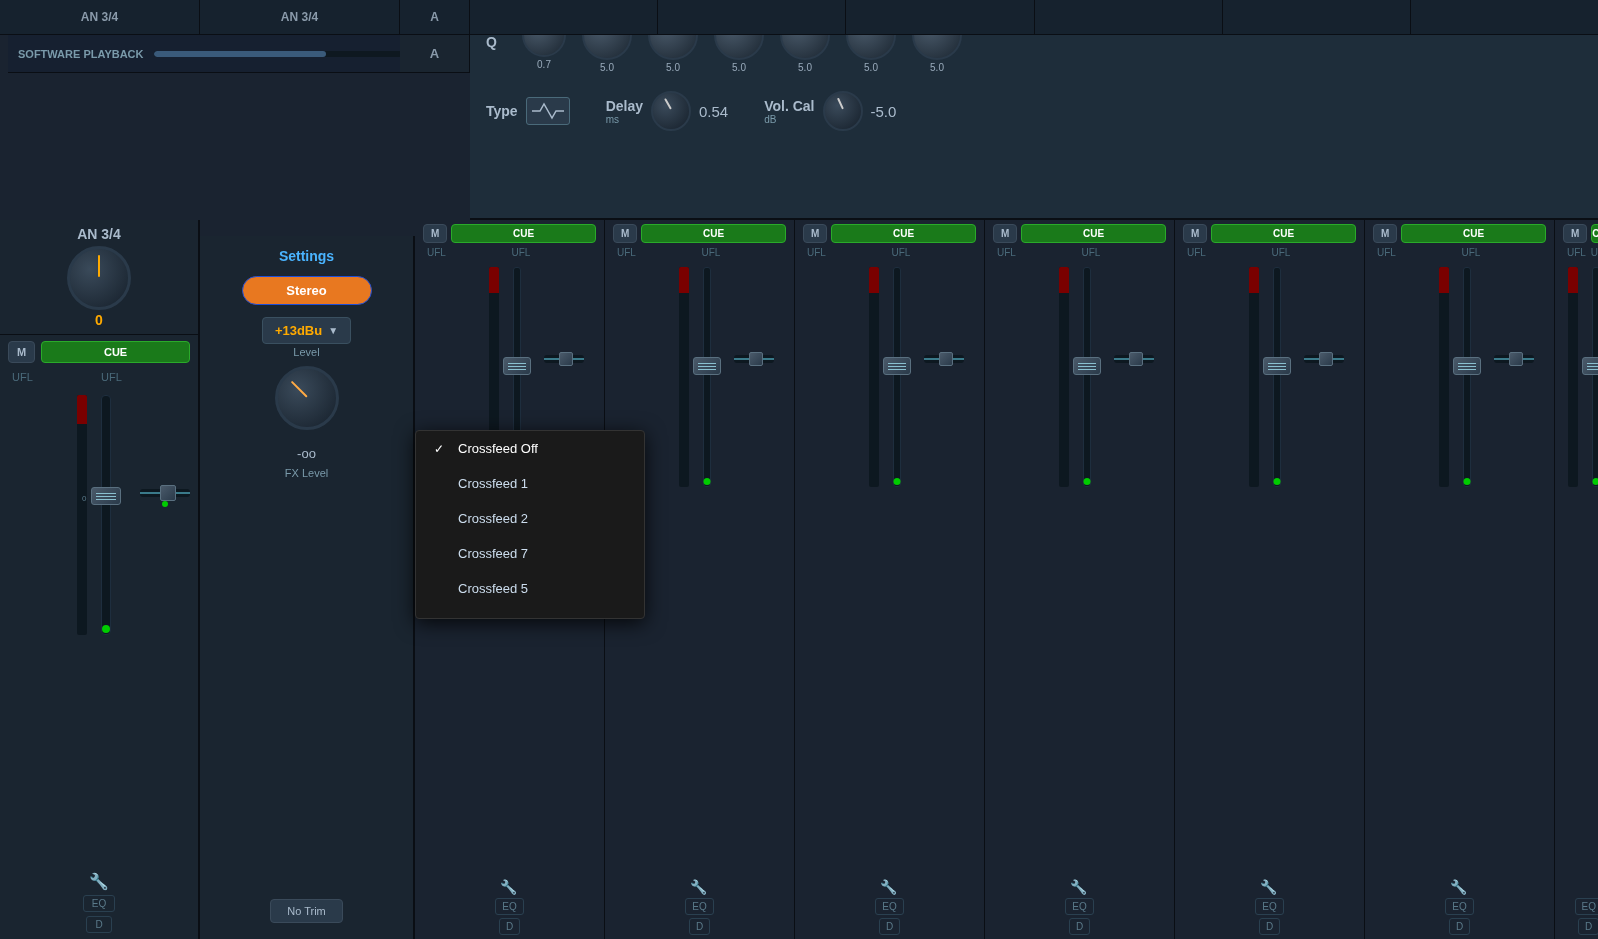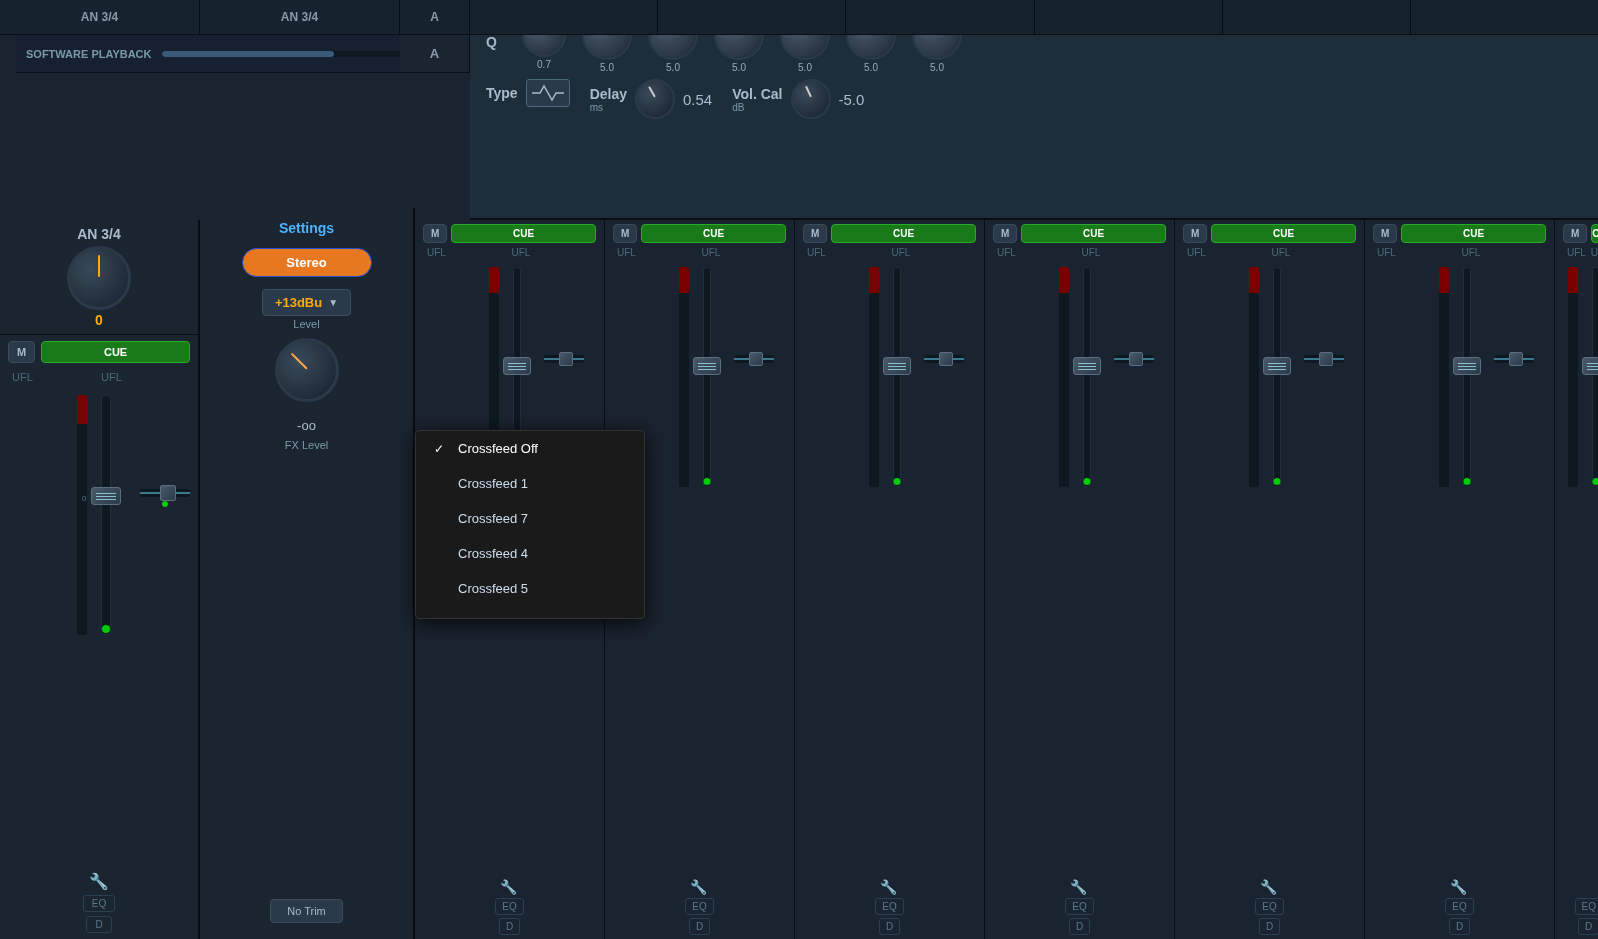--- a/index.html
+++ b/index.html
@@ -29,21 +29,21 @@
   <div style="flex:1;display:flex;">
     <div style="flex:1;display:flex;align-items:center;justify-content:center;color:#8a9aaa;font-size:12px;font-weight:bold;border-right:1px solid #0a0e14;"></div>
     <div style="flex:1;display:flex;align-items:center;justify-content:center;color:#8a9aaa;font-size:12px;font-weight:bold;border-right:1px solid #0a0e14;"></div>
     <div style="flex:1;display:flex;align-items:center;justify-content:center;color:#8a9aaa;font-size:12px;font-weight:bold;border-right:1px solid #0a0e14;"></div>
     <div style="flex:1;display:flex;align-items:center;justify-content:center;color:#8a9aaa;font-size:12px;font-weight:bold;border-right:1px solid #0a0e14;"></div>
     <div style="flex:1;display:flex;align-items:center;justify-content:center;color:#8a9aaa;font-size:12px;font-weight:bold;border-right:1px solid #0a0e14;"></div>
     <div style="flex:1;display:flex;align-items:center;justify-content:center;color:#8a9aaa;font-size:12px;font-weight:bold;"></div>
   </div>
 </div>
 
-<div style="position:absolute;top:35px;left:16px;width:470px;height:38px;background:#162030;display:flex;align-items:center;padding:0 10px;border-bottom:1px solid #0a0e14;border-right:1px solid #0a0e14;">
+<div style="position:absolute;top:35px;left:8px;width:470px;height:38px;background:#162030;display:flex;align-items:center;padding:0 10px;border-bottom:1px solid #0a0e14;border-right:1px solid #0a0e14;">
   <span style="color:#7a9aaa;font-size:11px;font-weight:bold;margin-right:10px;">SOFTWARE PLAYBACK</span>
   <div style="flex:1;height:6px;background:#0e1820;border-radius:3px;overflow:hidden;">
     <div style="width:55%;height:100%;background:#3a5a7a;border-radius:3px;"></div>
   </div>
 </div>
 
 <div style="position:absolute;top:35px;left:400px;width:70px;height:38px;background:#1a2530;border-right:1px solid #0a0e14;border-bottom:1px solid #0a0e14;display:flex;align-items:center;justify-content:center;color:#8a9aaa;font-size:13px;font-weight:bold;">A</div>
 
 <div style="position:absolute;top:0;left:470px;right:0;height:220px;background:#1e2d3a;border-bottom:2px solid #0a0e14;padding:10px 16px;">
 
@@ -93,21 +93,21 @@
     </div>
 
     <div style="display:flex;flex-direction:column;align-items:center;gap:2px;">
       <div style="width:50px;height:50px;border-radius:50%;background:radial-gradient(circle at 35% 35%,#4a5a6a,#1a2530);border:2px solid #2a3a4a;position:relative;">
         <div style="width:2px;height:16px;background:#ddd;border-radius:1px;position:absolute;top:4px;left:50%;transform-origin:bottom center;transform:translateX(-50%) rotate(0deg);"></div>
       </div>
       <span style="color:#9ab;font-size:10px;">5.0</span>
     </div>
   </div>
 
-  <div style="display:flex;align-items:flex-start;gap:20px;margin-top:6px;">
+  <div style="display:flex;align-items:center;gap:36px;margin-top:18px;">
 
     <div style="display:flex;align-items:center;gap:8px;">
       <span style="color:#aabbcc;font-size:14px;font-weight:bold;">Type</span>
       <div style="width:44px;height:28px;background:#2a3a4a;border:1px solid #4a6a7a;border-radius:3px;display:flex;align-items:center;justify-content:center;">
         <svg width="36" height="20" viewBox="0 0 36 20">
           <polyline points="2,10 10,10 14,3 22,17 26,10 34,10" fill="none" stroke="#aabbcc" stroke-width="1.5"></polyline>
         </svg>
       </div>
     </div>
 
@@ -184,21 +184,21 @@
     </div>
   </div>
 
   <div style="display:flex;flex-direction:column;align-items:center;gap:4px;padding:6px;">
     <div style="color:#5a7a8a;font-size:16px;cursor:pointer;">🔧</div>
     <button style="font-size:10px;color:#5a7a8a;border:1px solid #2a4050;border-radius:3px;padding:2px 8px;background:transparent;cursor:pointer;">EQ</button>
     <button style="font-size:10px;color:#5a7a8a;border:1px solid #2a4050;border-radius:3px;padding:2px 8px;background:transparent;cursor:pointer;">D</button>
   </div>
 </div>
 
-<div style="position:absolute;top:208px;left:200px;width:215px;bottom:0;background:#1a2530;border-right:2px solid #0a0e14;display:flex;flex-direction:column;padding:8px;">
+<div style="position:absolute;top:236px;left:200px;width:215px;bottom:0;background:#1a2530;border-right:2px solid #0a0e14;display:flex;flex-direction:column;padding:8px;">
   <div style="color:#4ab4ff;font-size:14px;font-weight:bold;text-align:center;margin-bottom:8px;padding:4px;cursor:pointer;">Settings</div>
   <button style="background:#e87820;border:1px solid #1d4ed8;border-radius:16px;color:#fff;font-size:13px;font-weight:bold;padding:6px 16px;cursor:pointer;text-align:center;margin:0 auto 12px;display:block;width:130px;">Stereo</button>
 
   <div style="display:flex;flex-direction:column;align-items:center;margin-bottom:8px;">
     <div style="display:flex;align-items:center;gap:6px;background:#2a3a4a;border:1px solid #3a5060;border-radius:4px;padding:5px 12px;cursor:pointer;margin-bottom:2px;">
       <span style="color:#ffaa00;font-size:13px;font-weight:bold;">+13dBu</span>
       <span style="color:#aabbcc;font-size:10px;">▼</span>
     </div>
     <span style="color:#7a9aaa;font-size:11px;">Level</span>
   </div>
@@ -218,24 +218,24 @@
 
 <div style="position:absolute;top:430px;left:415px;width:230px;background:#1a1a1a;border:1px solid #333;border-radius:4px;z-index:200;box-shadow:0 4px 20px rgba(0,0,0,0.8);">
   <div style="padding:10px 18px;color:#fff;font-size:13px;cursor:pointer;display:flex;align-items:center;gap:8px;">
     <span style="color:#fff;font-size:12px;width:16px;">✓</span>
     <span>Crossfeed Off</span>
   </div>
   <div style="padding:10px 18px 10px 42px;color:#ccddee;font-size:13px;cursor:pointer;">
     <span>Crossfeed 1</span>
   </div>
   <div style="padding:10px 18px 10px 42px;color:#ccddee;font-size:13px;cursor:pointer;">
+    <span>Crossfeed 2</span>
+  </div>
+  <div style="padding:10px 18px 10px 42px;color:#ccddee;font-size:13px;cursor:pointer;">
     <span>Crossfeed 7</span>
-  </div>
-  <div style="padding:10px 18px 10px 42px;color:#ccddee;font-size:13px;cursor:pointer;">
-    <span>Crossfeed 4</span>
   </div>
   <div style="padding:10px 18px 22px 42px;color:#ccddee;font-size:13px;cursor:pointer;">
     <span>Crossfeed 5</span>
   </div>
 </div>
 
 <div style="position:absolute;top:220px;left:415px;right:0;bottom:0;display:flex;overflow:hidden;">
 
   <div style="width:190px;border-right:1px solid #0a0e14;background:#1a2330;display:flex;flex-direction:column;align-items:center;padding-top:4px;flex-shrink:0;">
     <div style="display:flex;gap:4px;margin-bottom:3px;padding:0 8px;width:100%;">

